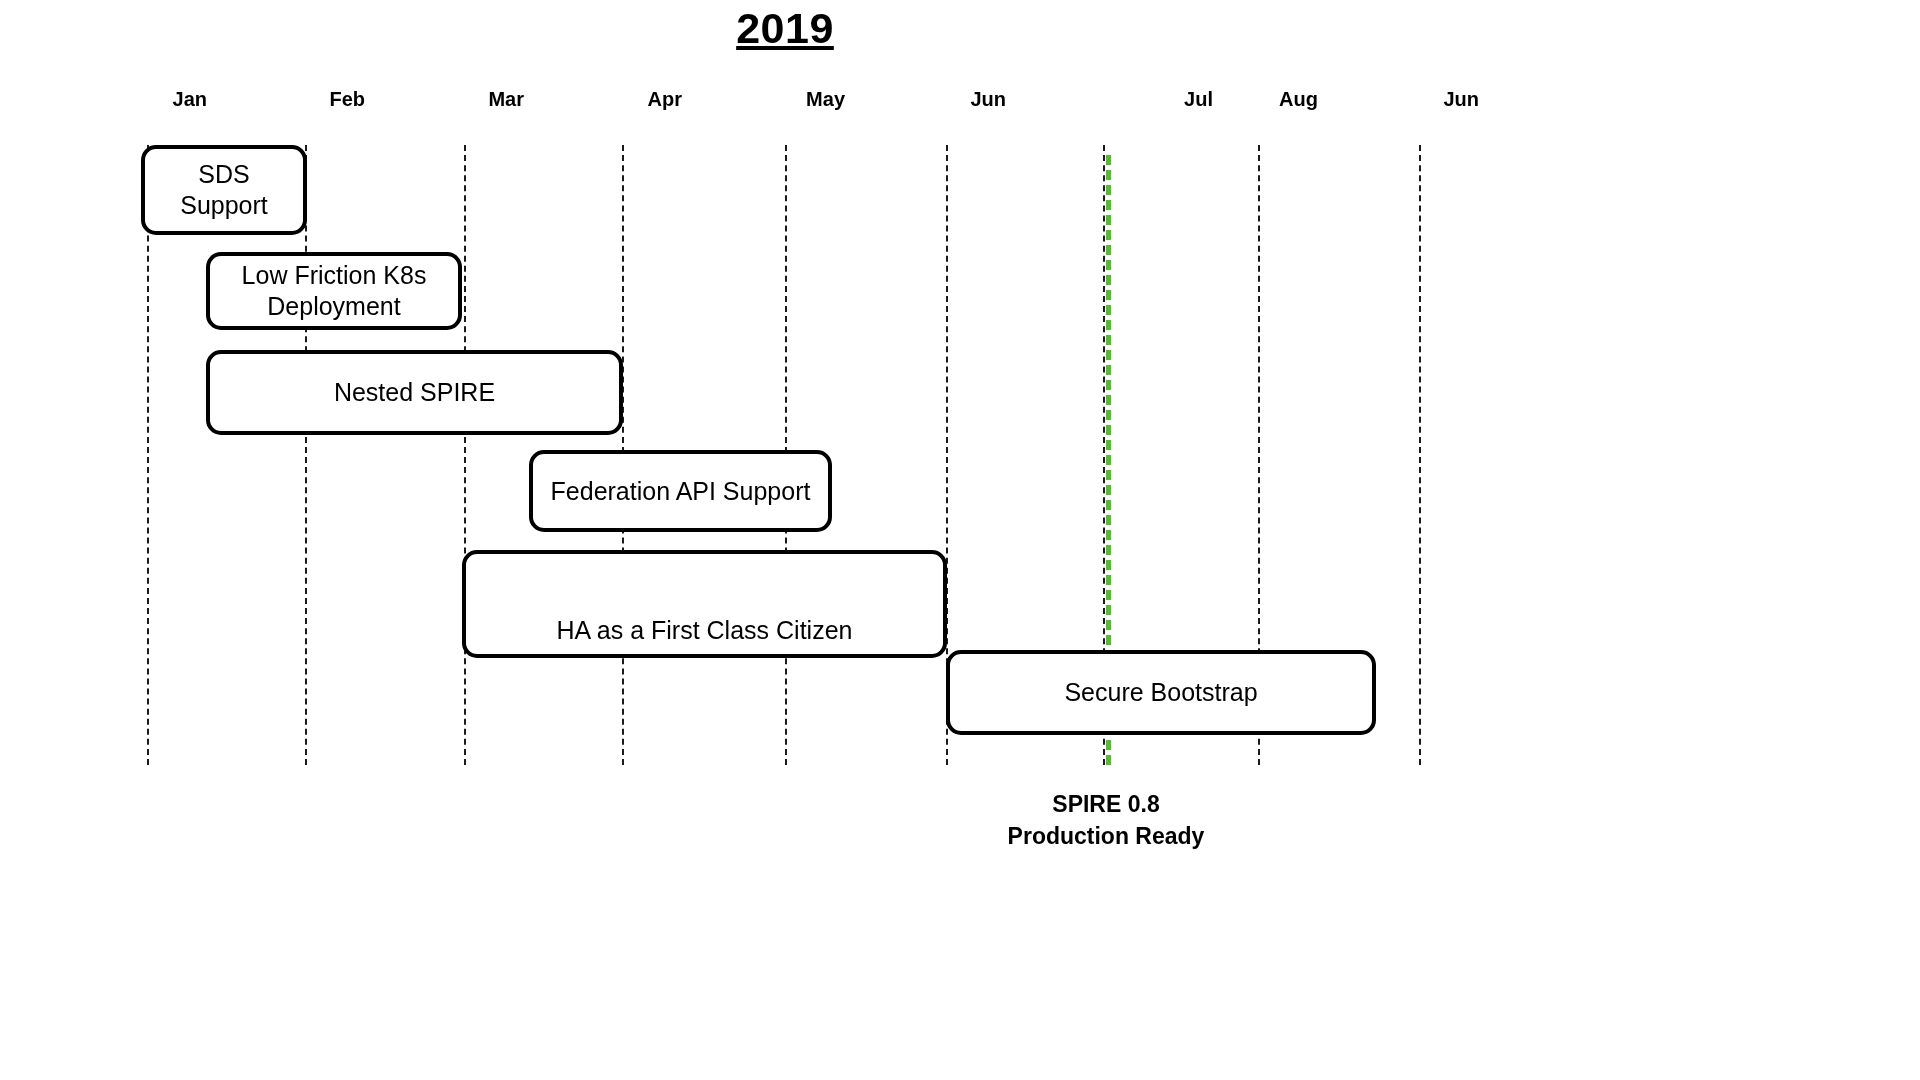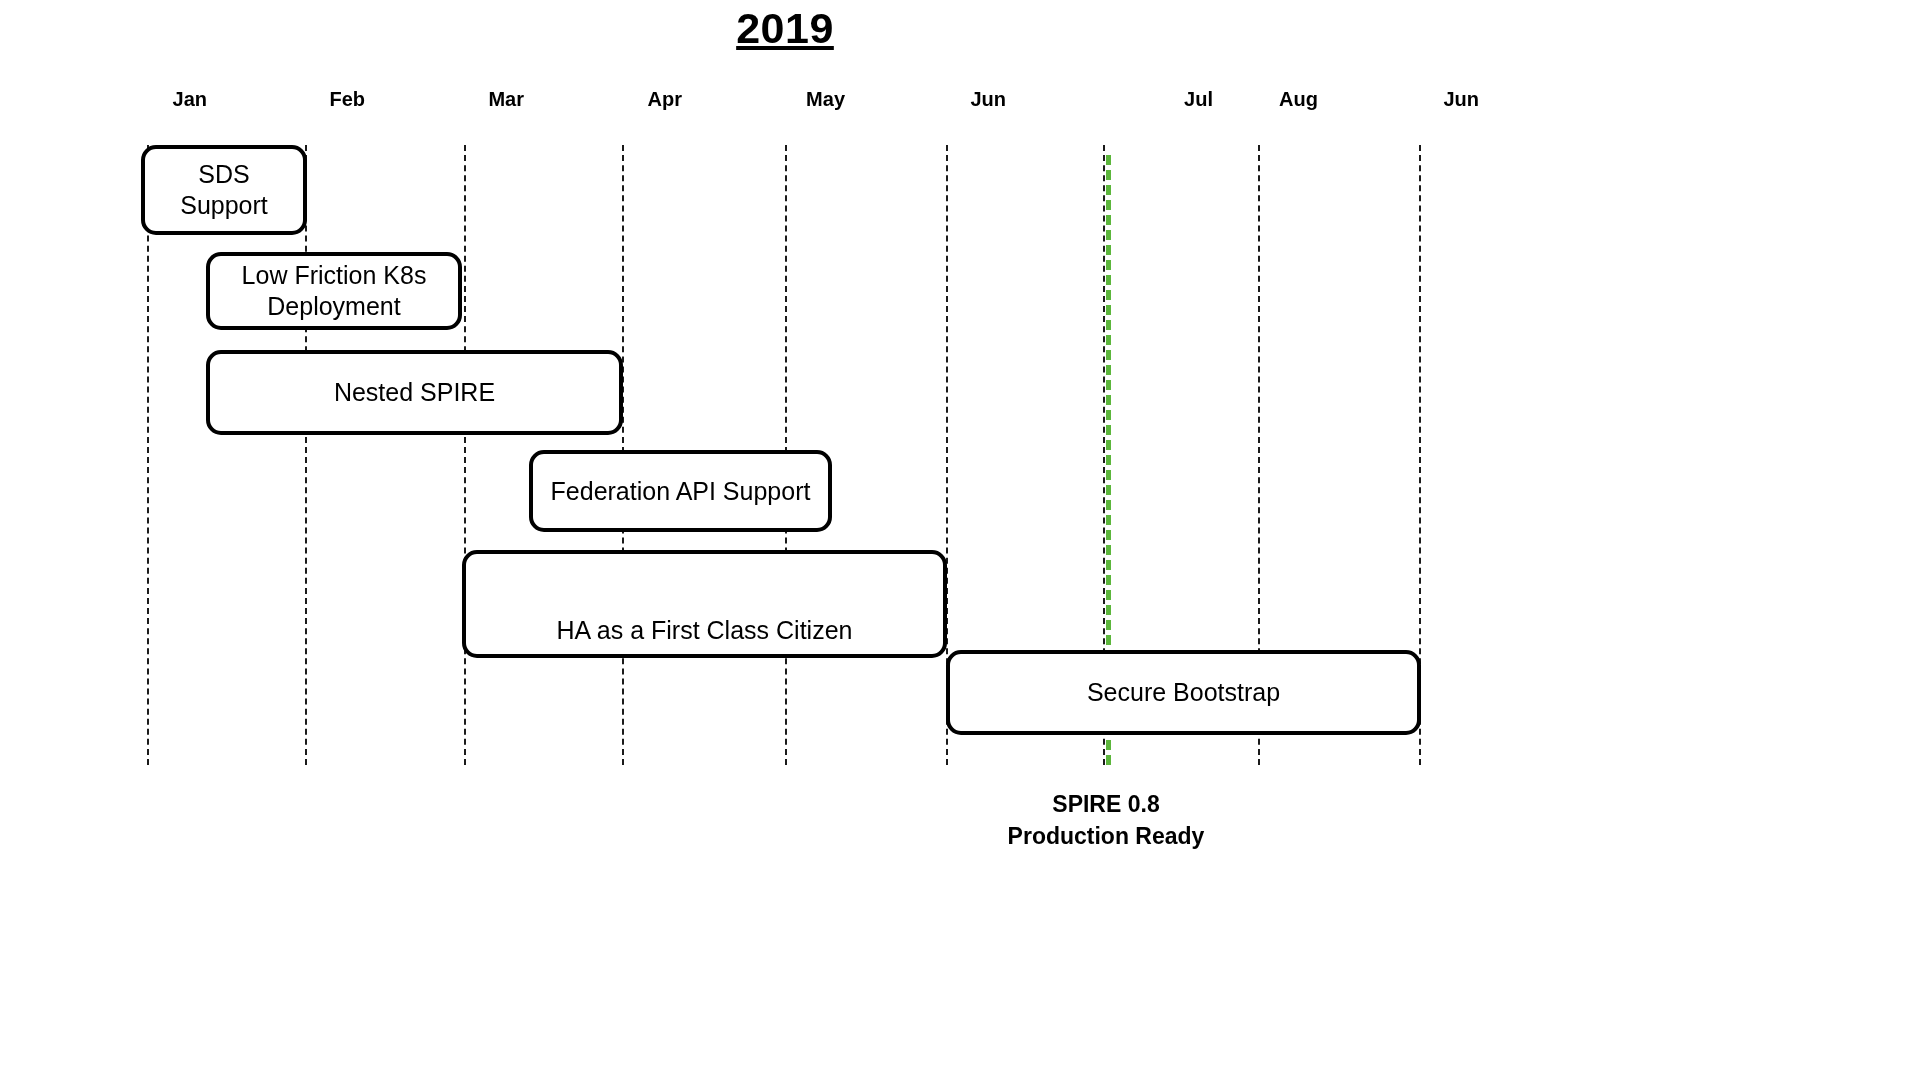--- a/index.html
+++ b/index.html
@@ -133,21 +133,21 @@
       </div>
       <div class="task-bar" style="left: 206px; top: 350px; width: 417px; height: 85px; border-color: rgb(0, 0, 0);">
         <span>Nested SPIRE</span>
       </div>
       <div class="task-bar" style="left: 529px; top: 450px; width: 303px; height: 82px; border-color: rgb(0, 0, 0);">
         <span>Federation API Support</span>
       </div>
       <div class="task-bar" style="left: 462px; top: 550px; width: 485px; height: 108px; border-color: rgb(0, 0, 0); align-items: flex-end;">
         <span>HA as a First Class Citizen</span>
       </div>
-      <div class="task-bar" style="left: 946px; top: 650px; width: 475px; height: 85px; border-color: rgb(0, 0, 0);">
+      <div class="task-bar" style="left: 946px; top: 650px; width: 430px; height: 85px; border-color: rgb(0, 0, 0);">
         <span>Secure Bootstrap</span>
       </div>
     </div>
 
   <div id="milestone-caption" style="left: 876px;">SPIRE 0.8
 Production Ready</div>
 
 </div>
 
 </body></html>

